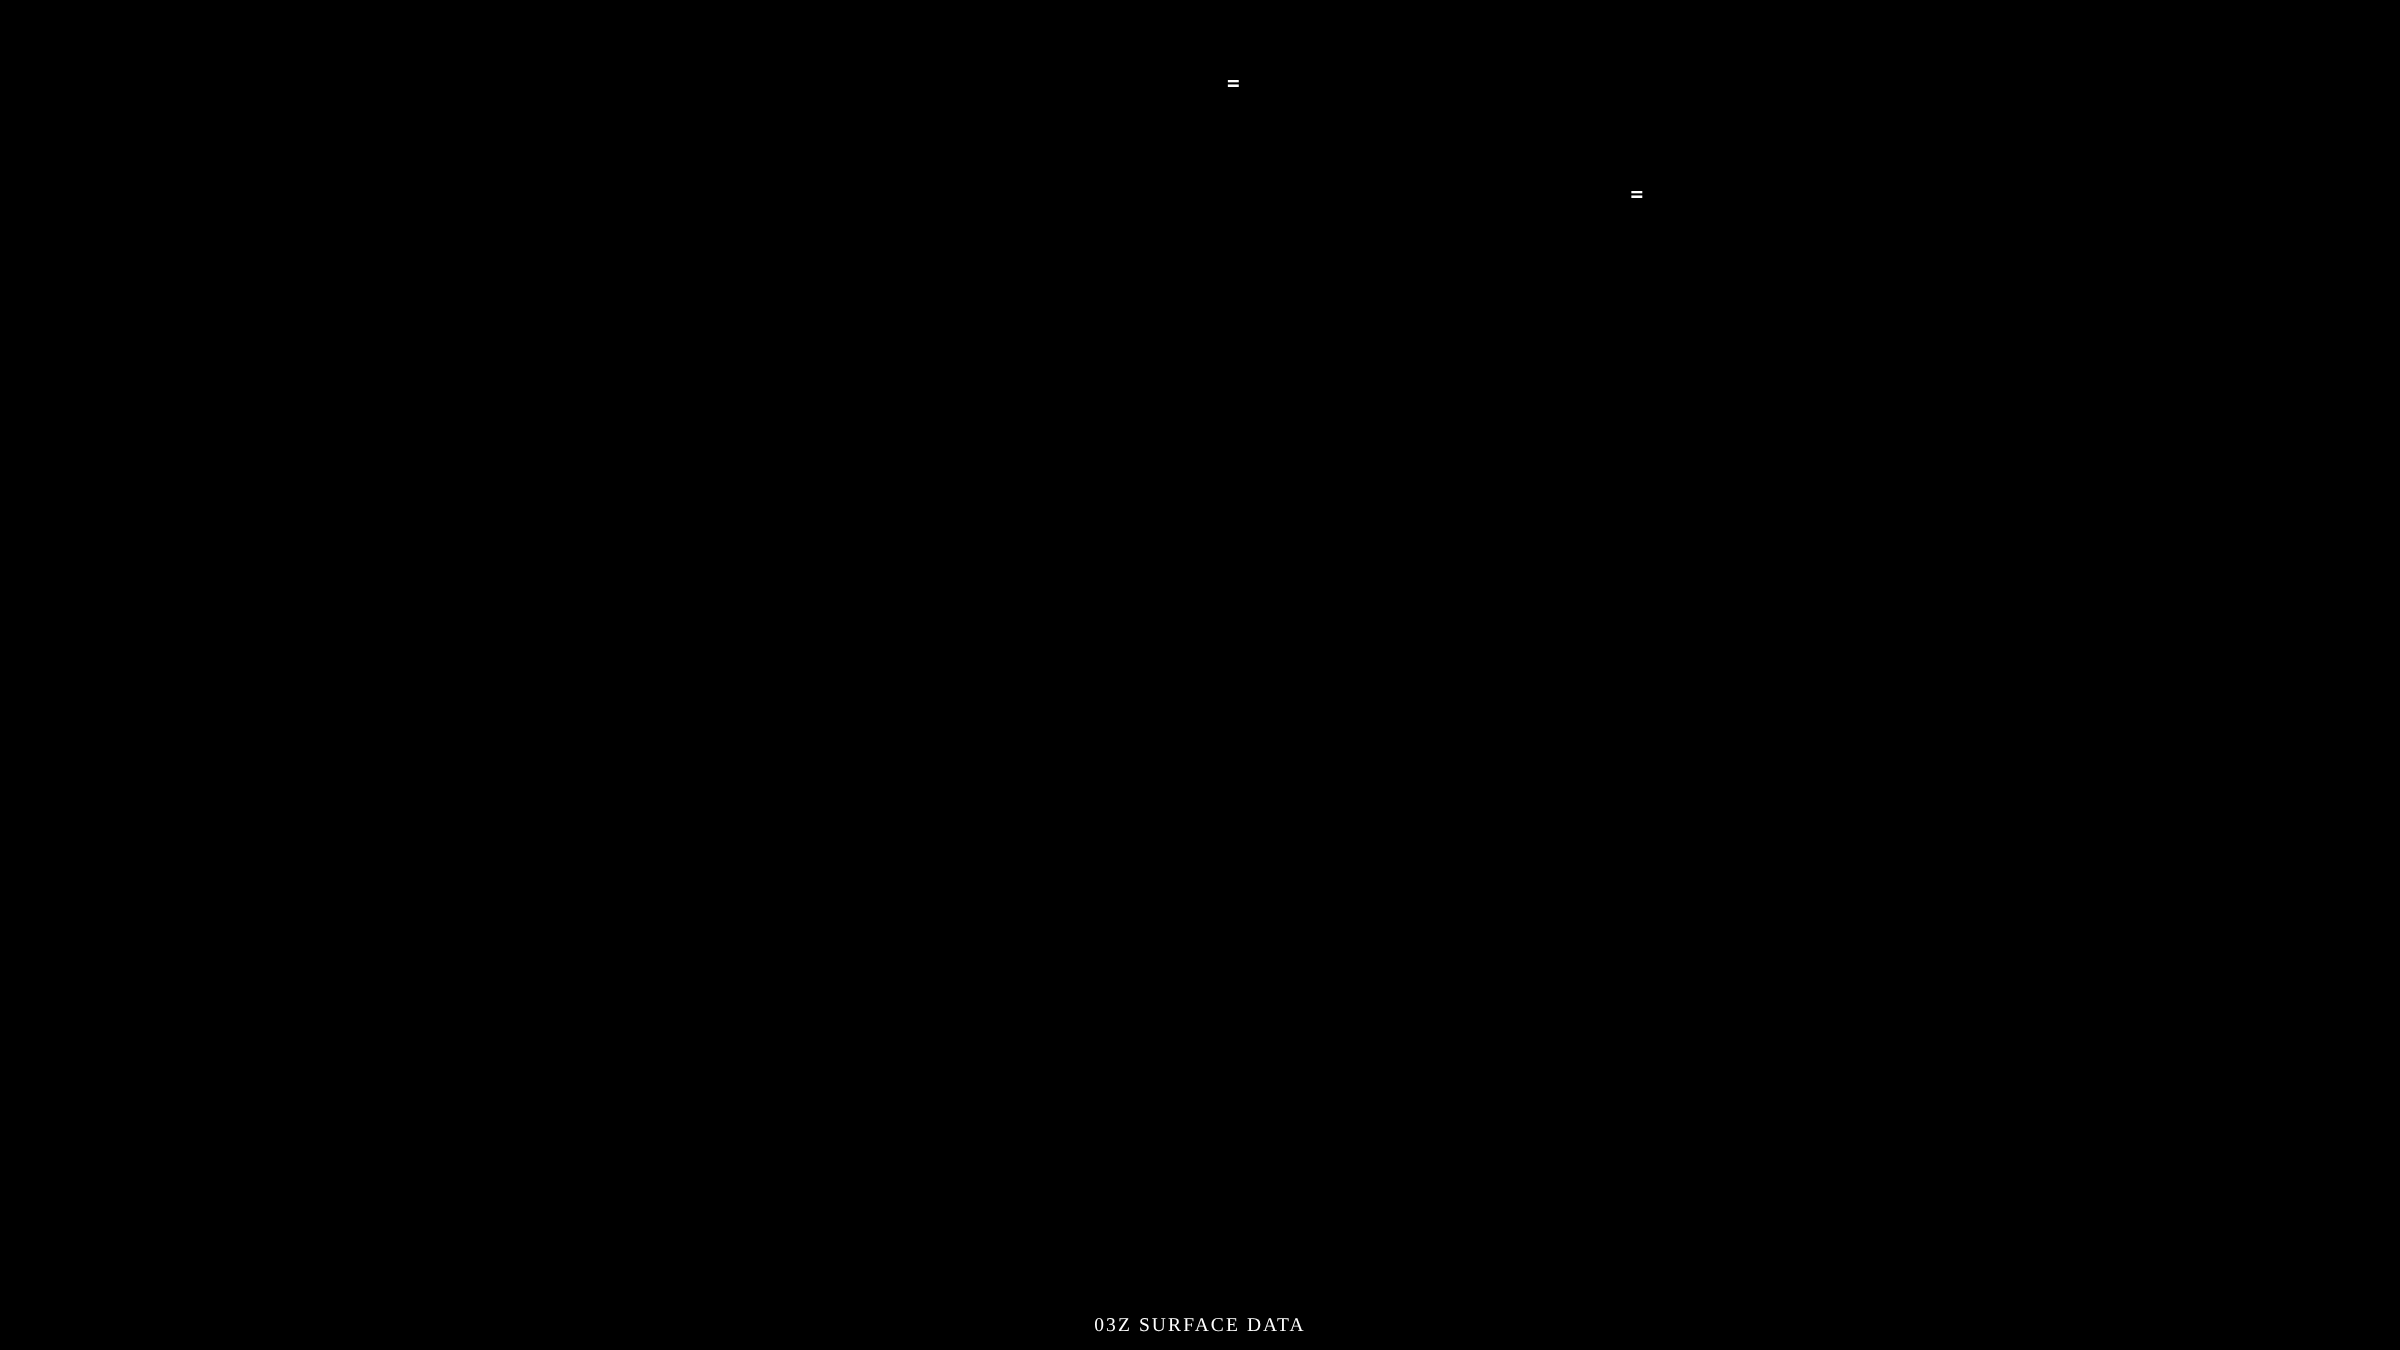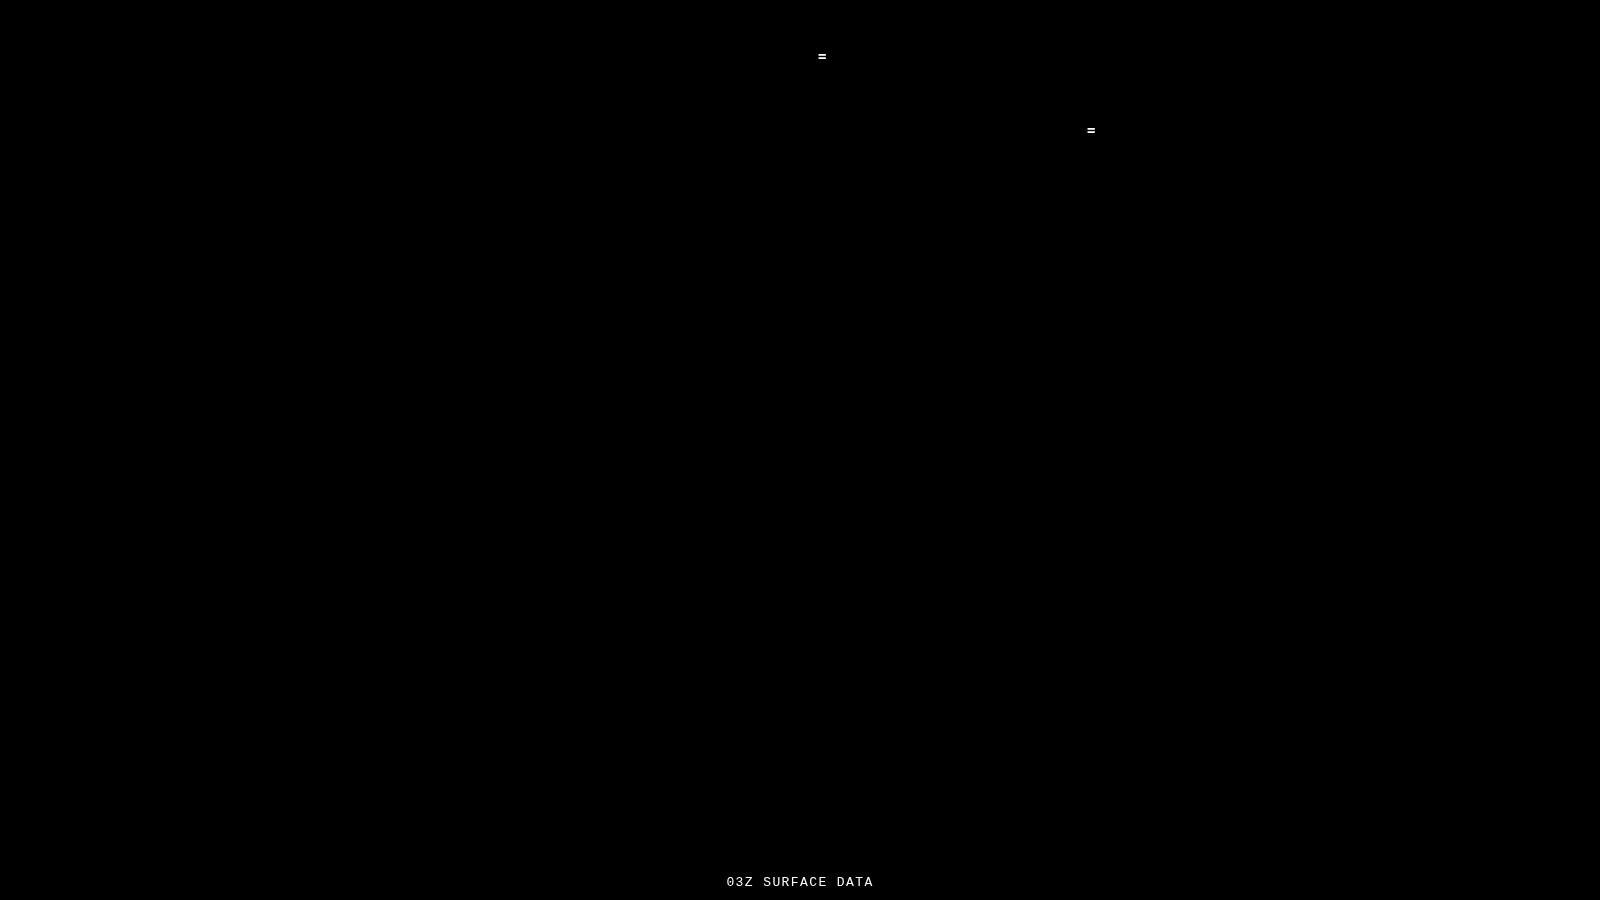--- a/index.html
+++ b/index.html
@@ -36,21 +36,21 @@
     font-size: 14px;
     font-weight: bold;
   }
   .caption {
     position: absolute;
     left: 0;
     right: 0;
     top: 875px;
     text-align: center;
     color: #ffffff;
-    font-family: Liberation Mono, monospace;
+    font-family: Liberation Serif, serif;
     font-size: 13px;
     letter-spacing: 1.4px;
     white-space: pre;
   }
 </style>
 </head>
 <body>
 
 <div id="screen">
 

